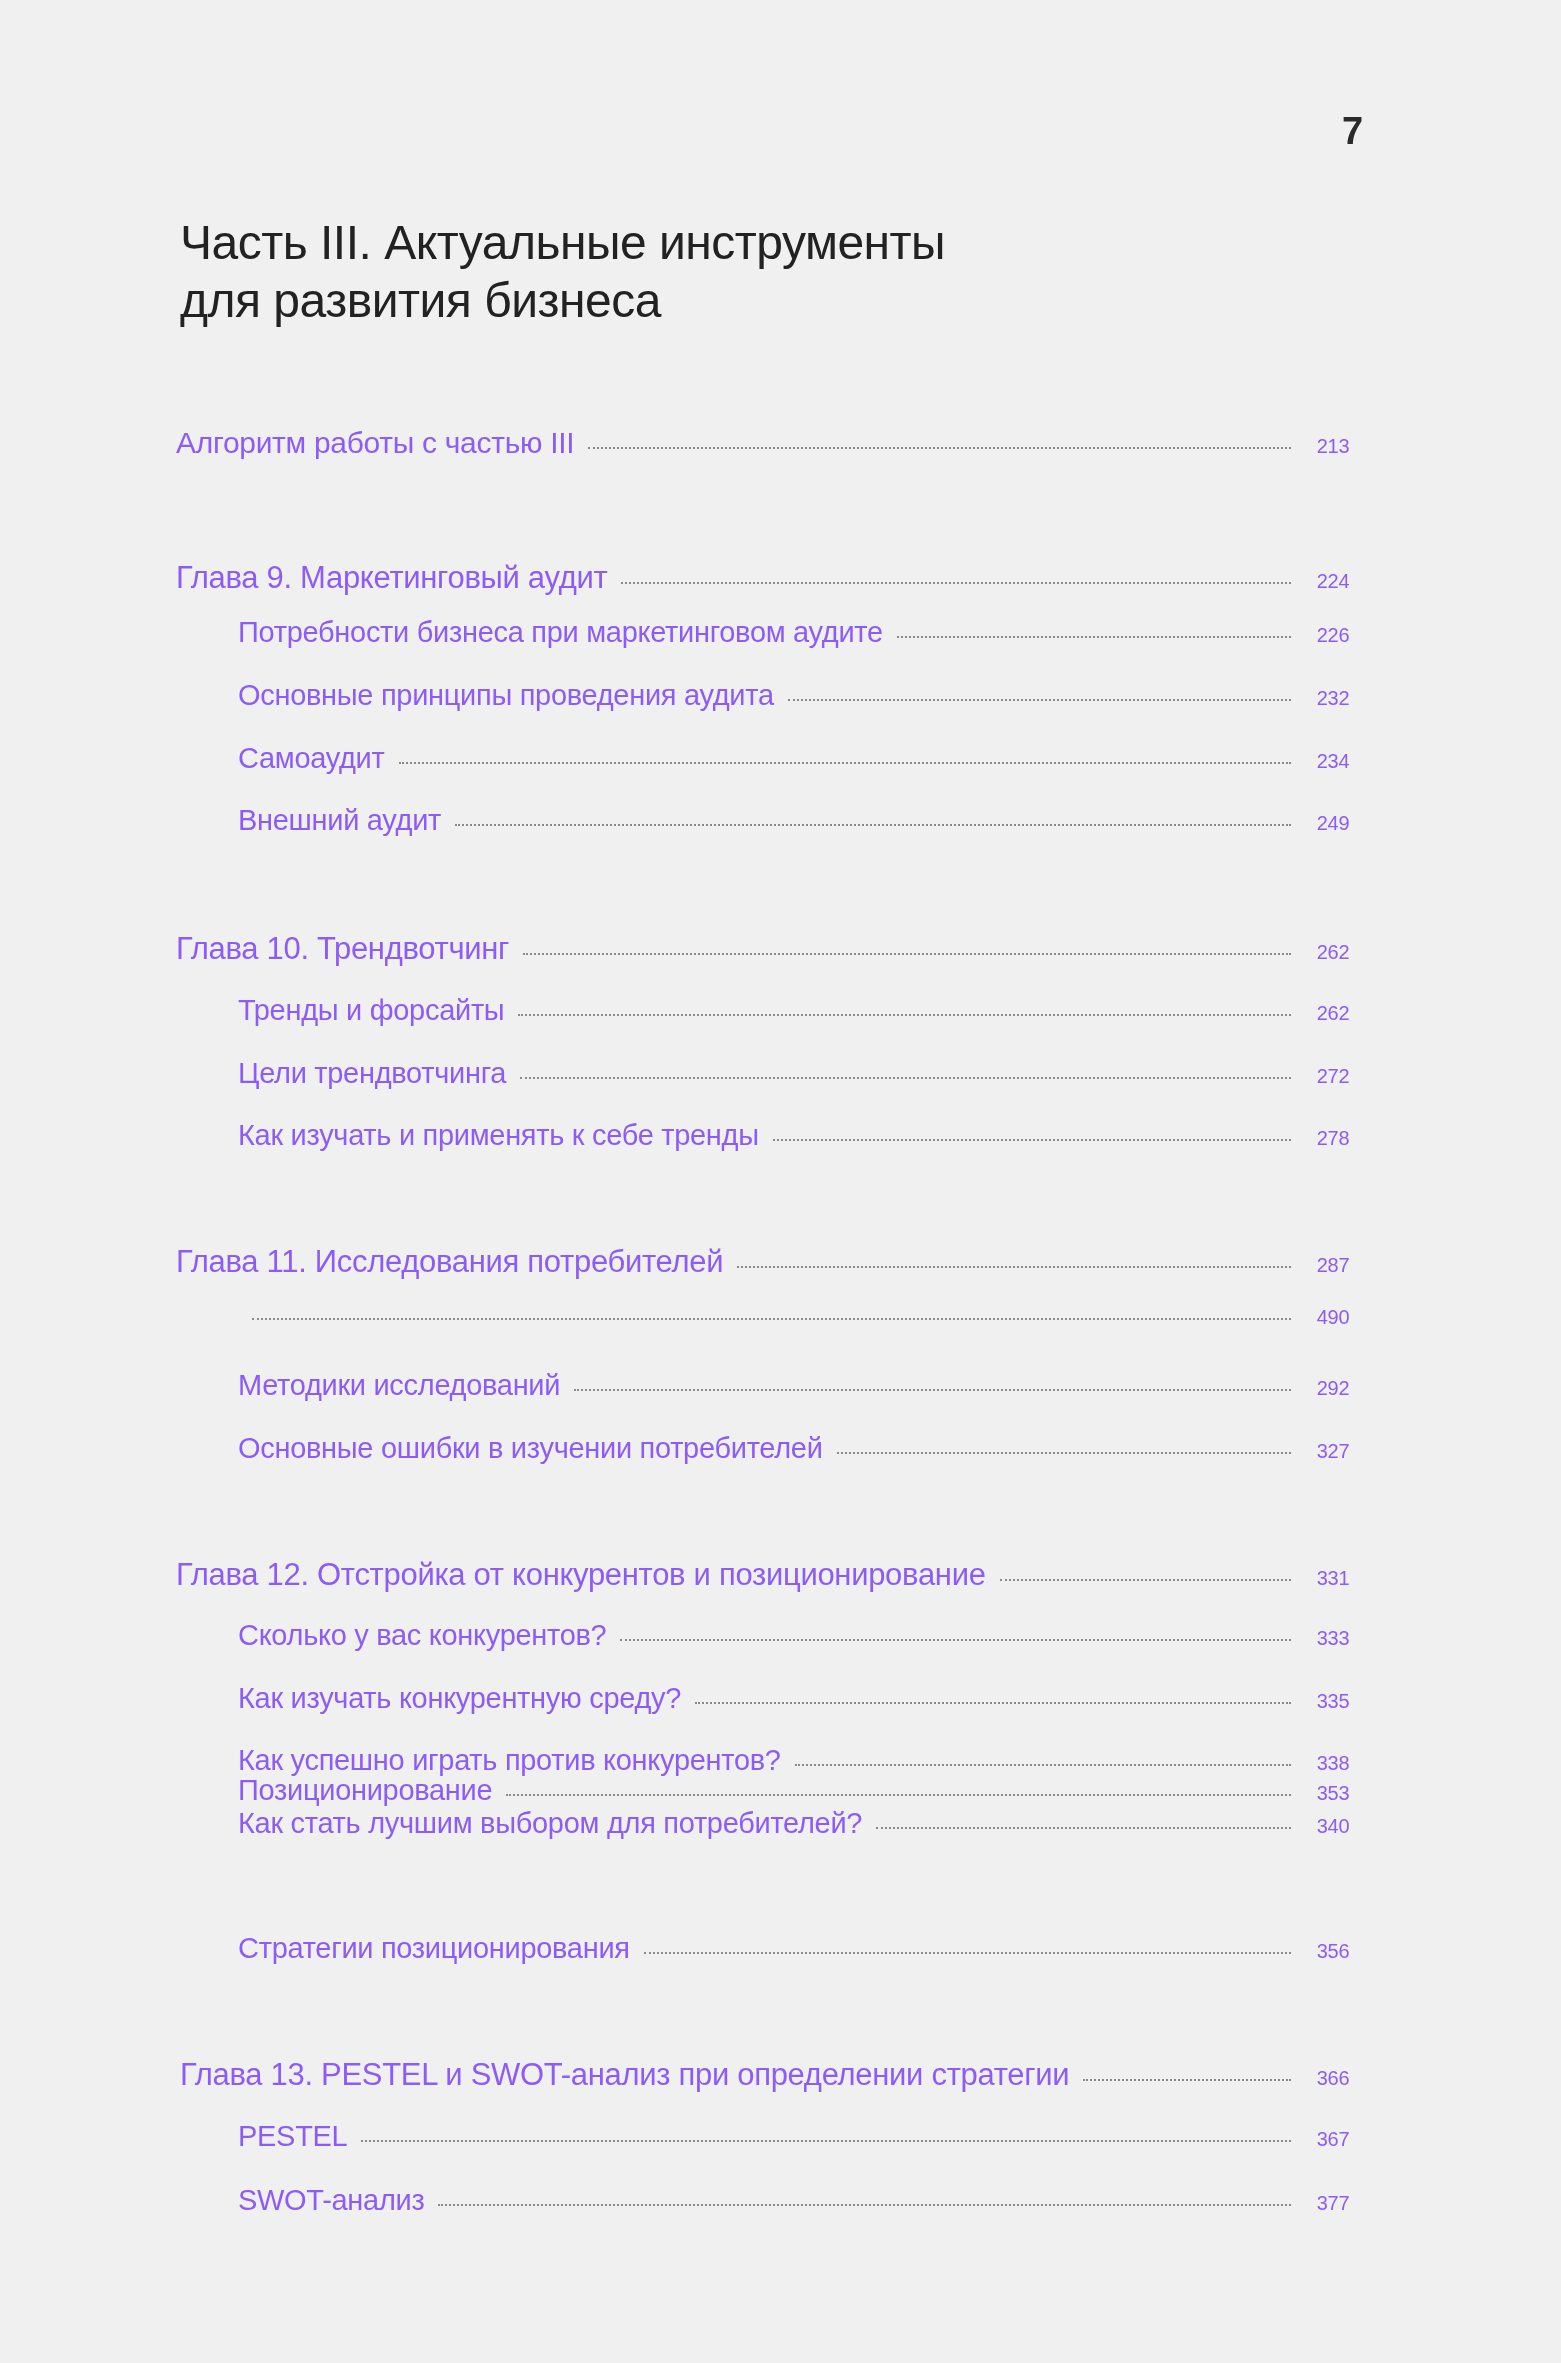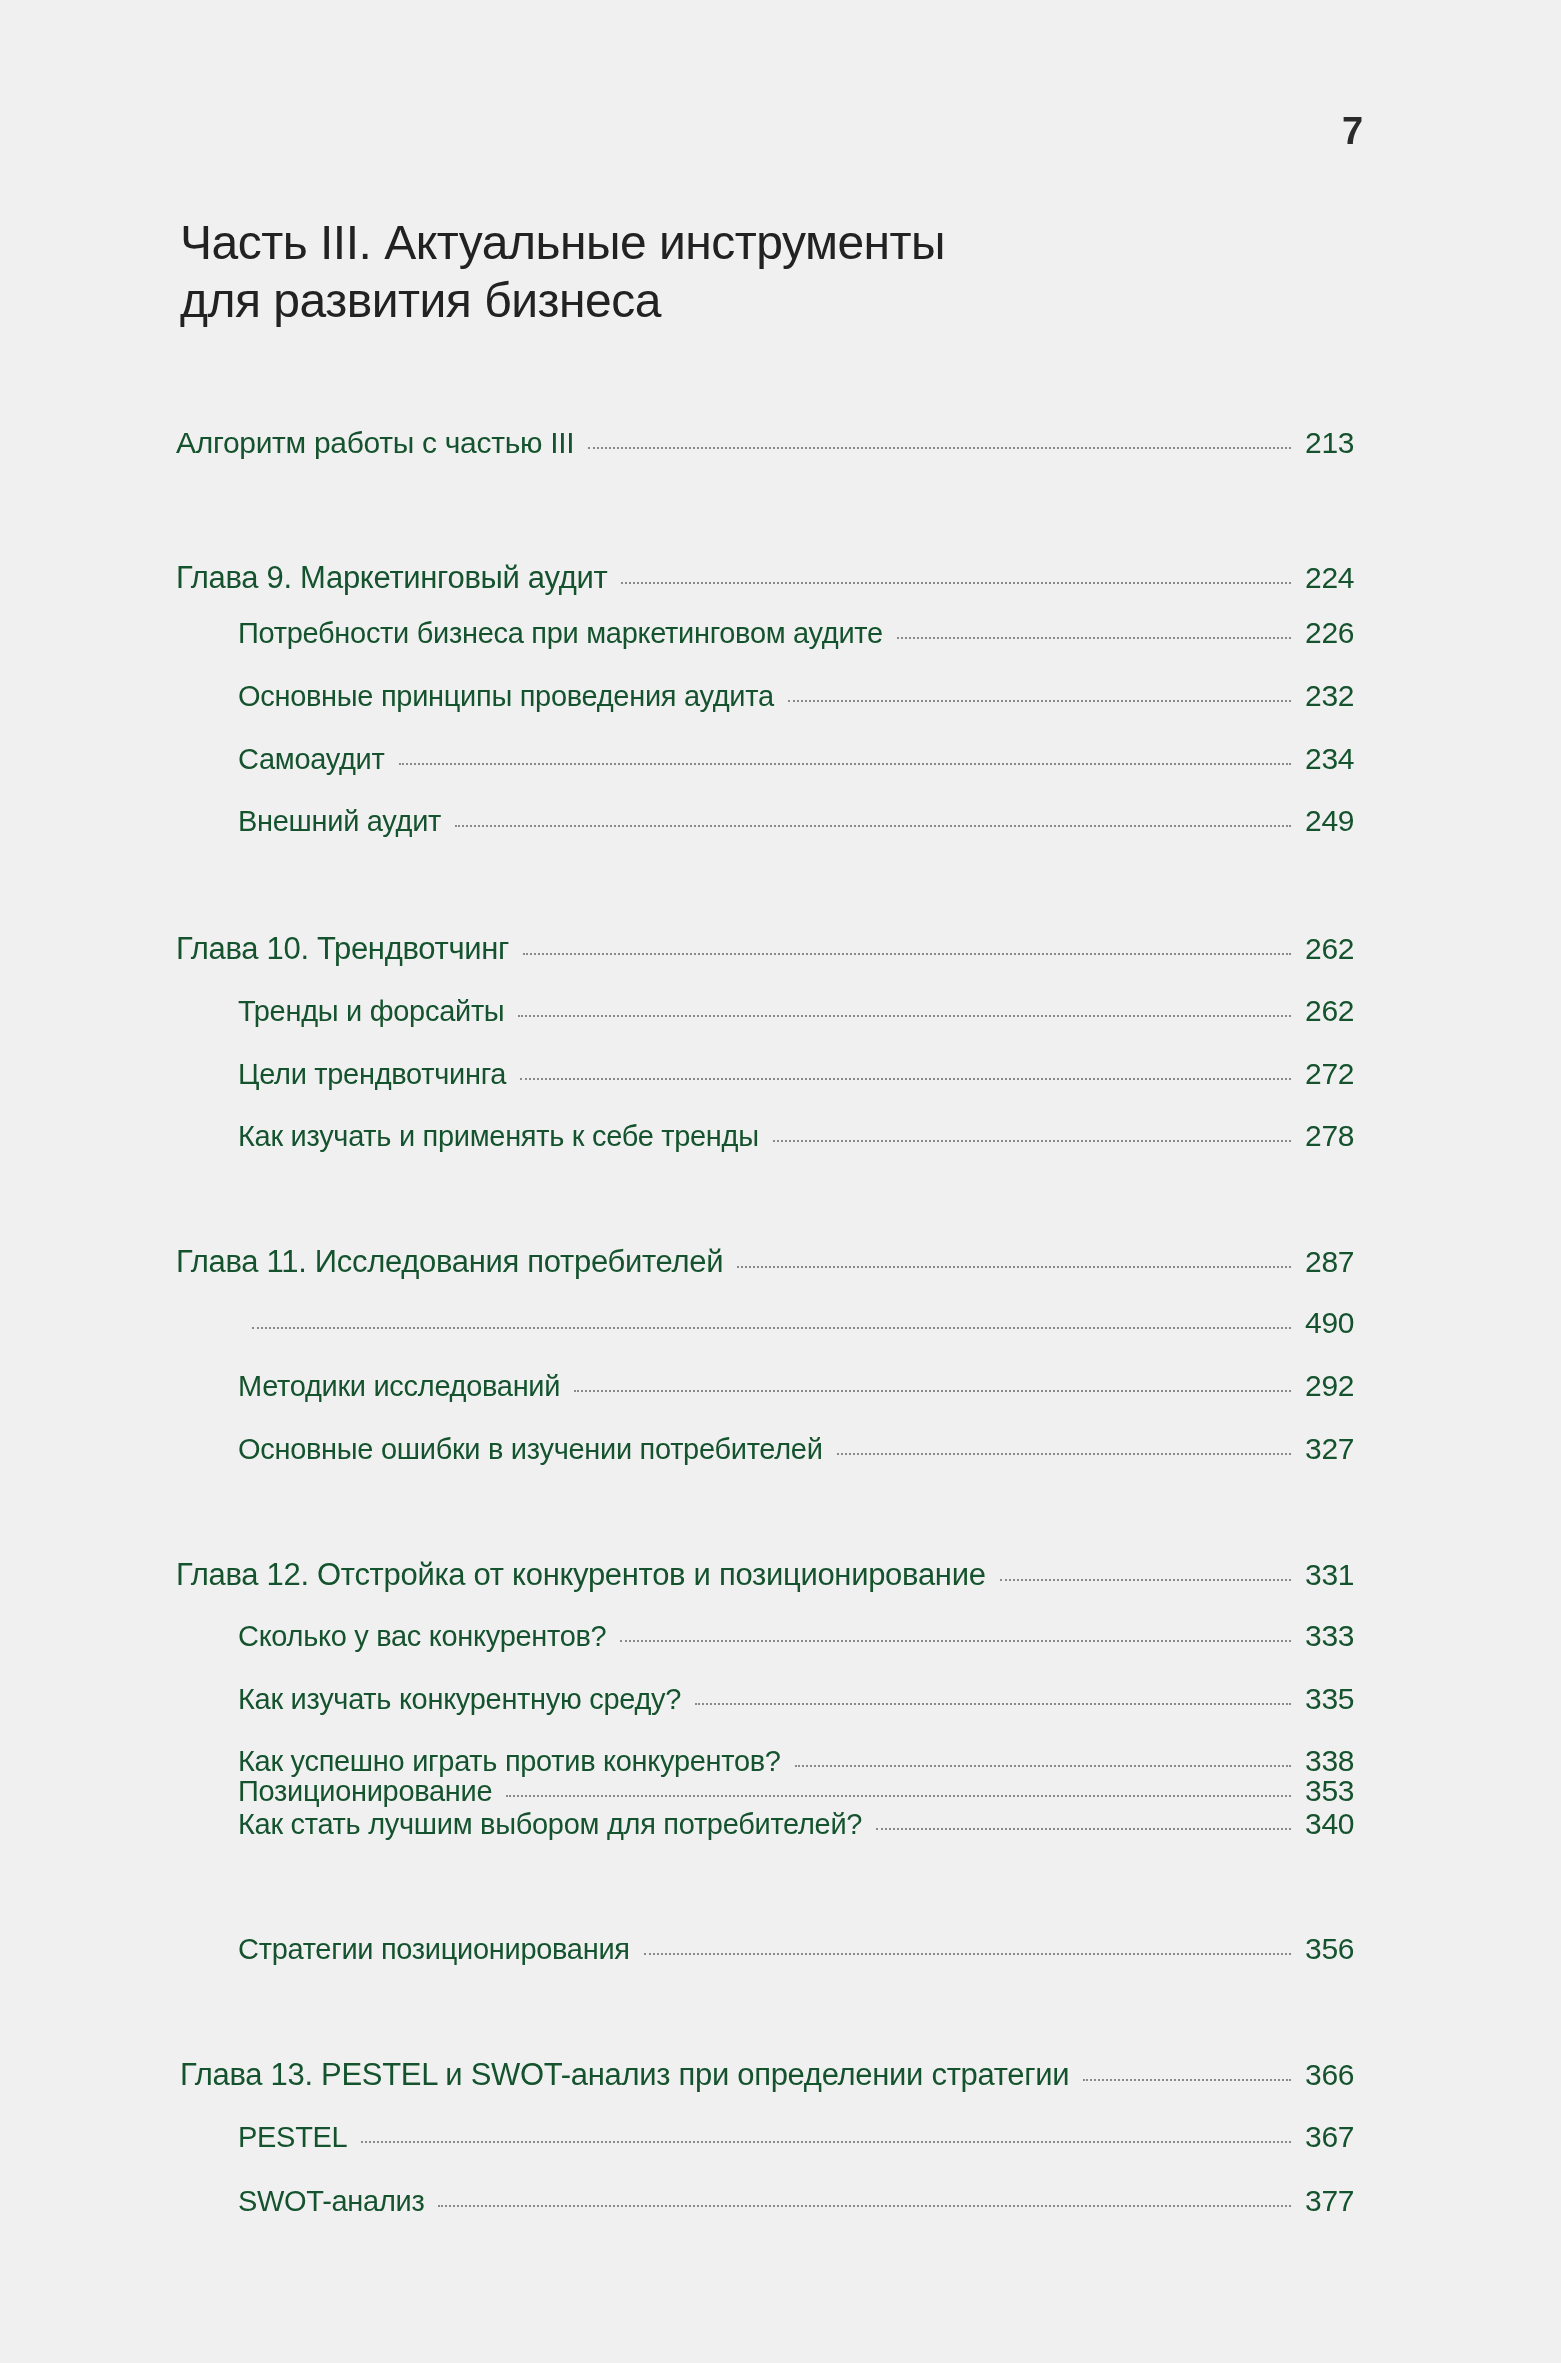--- a/index.html
+++ b/index.html
@@ -40,38 +40,38 @@
     }
     .toc-row {
       position: absolute;
       left: 0;
       width: 1185px;
       display: flex;
       align-items: baseline;
       font-size: 30px;
       height: 40px;
       white-space: nowrap;
-      color: #14532d;
+      color: #8b5cf6;
       letter-spacing: -0.3px;
     }
     .toc-row.sub { left: 62px; width: 1123px; font-size: 29px; }
     .toc-row.chapter { font-size: 31px; }
     .toc-title { flex: 0 0 auto; }
     .toc-leader {
       flex: 1 1 auto;
       margin: 0 14px 0 14px;
       border-bottom: 2px dotted #8a8a8a;
       transform: translateY(-4px);
       min-width: 20px;
     }
     .toc-page {
       flex: 0 0 auto;
       min-width: 56px;
-      text-align: left;
-      font-size: 30px;
+      text-align: center;
+      font-size: 20px;
     }
   </style>
 </head>
 <body>
 
 <div class="page-number">7</div>
 
 <h1 class="part-title">
   <span>Часть III. Актуальные инструменты</span><br>
   <span>для развития бизнеса</span>

